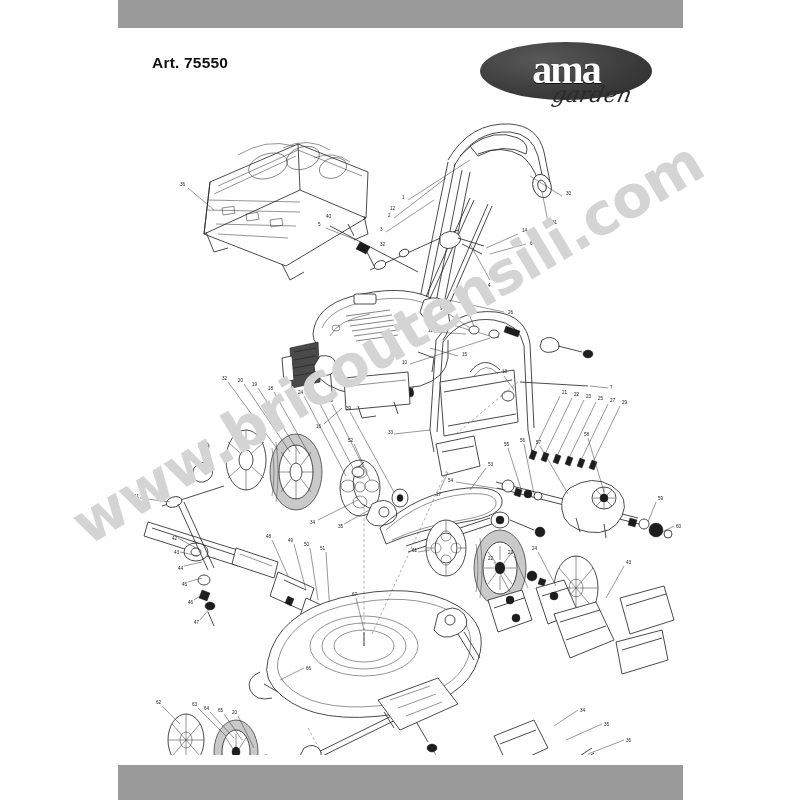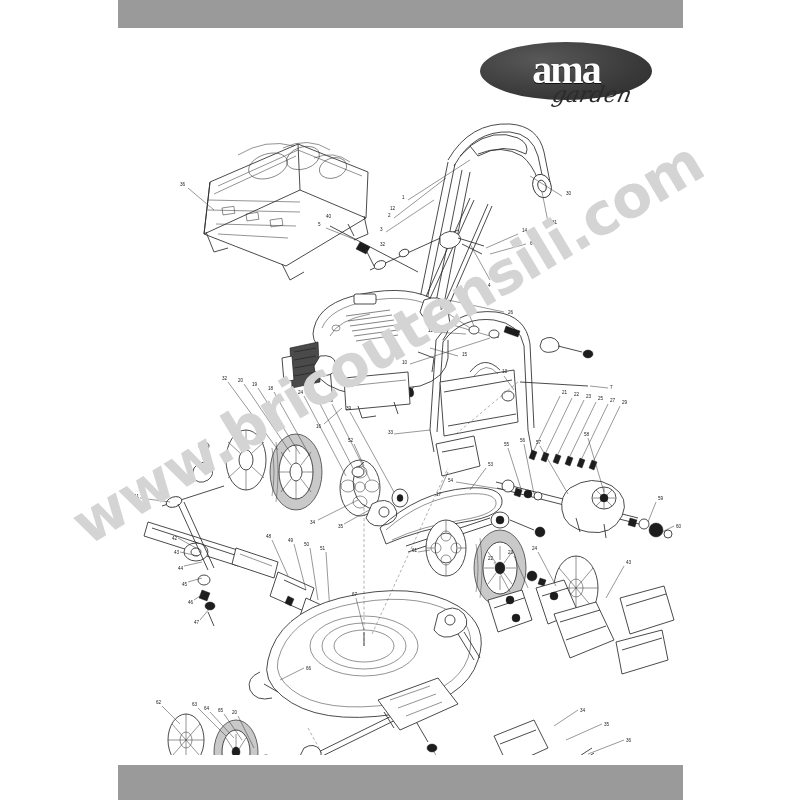--- a/index.html
+++ b/index.html
@@ -40,20 +40,21 @@
   .dashl{fill:none;stroke:#555;stroke-width:.45;stroke-dasharray:3 2.2;}
 </style>
 </head>
 <body>
 
 <div id="page">
 
   <div class="gray-bar" id="bar-top"></div>
 
   <div id="title-block">
+    <div class="tline">Art. 75550</div>
   </div>
 
   <div id="logo">
     <div id="logo-ellipse"></div>
     <div id="logo-ama">ama</div>
     <div id="logo-garden">garden</div>
   </div>
 
   <div id="diagram">
   <svg viewBox="0 0 565 655" xmlns="http://www.w3.org/2000/svg">

